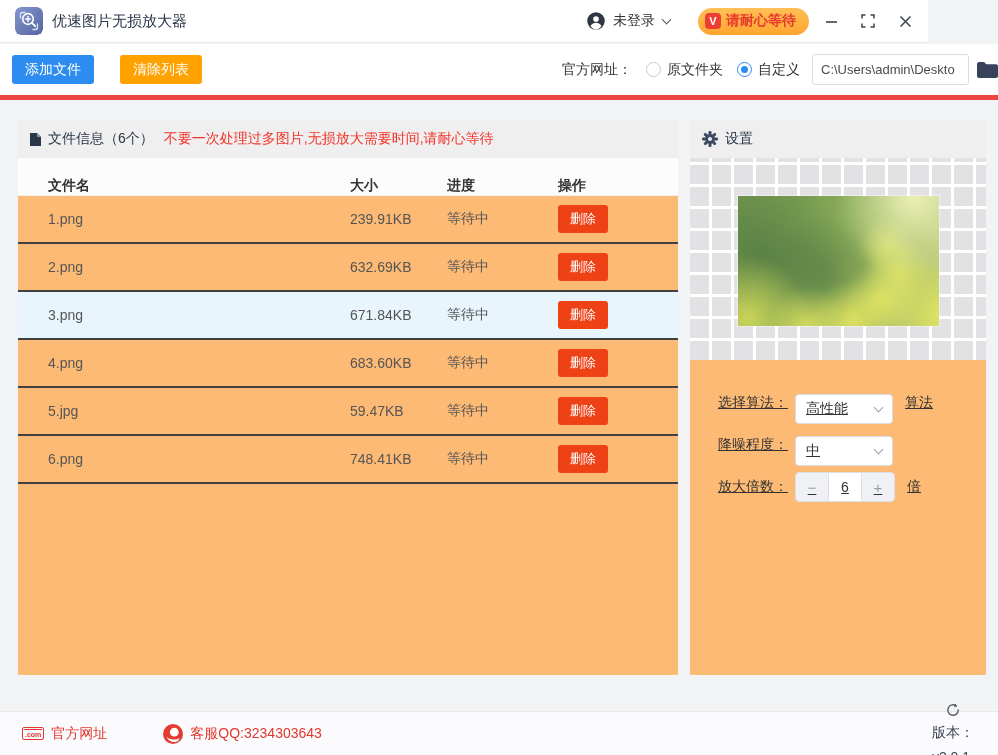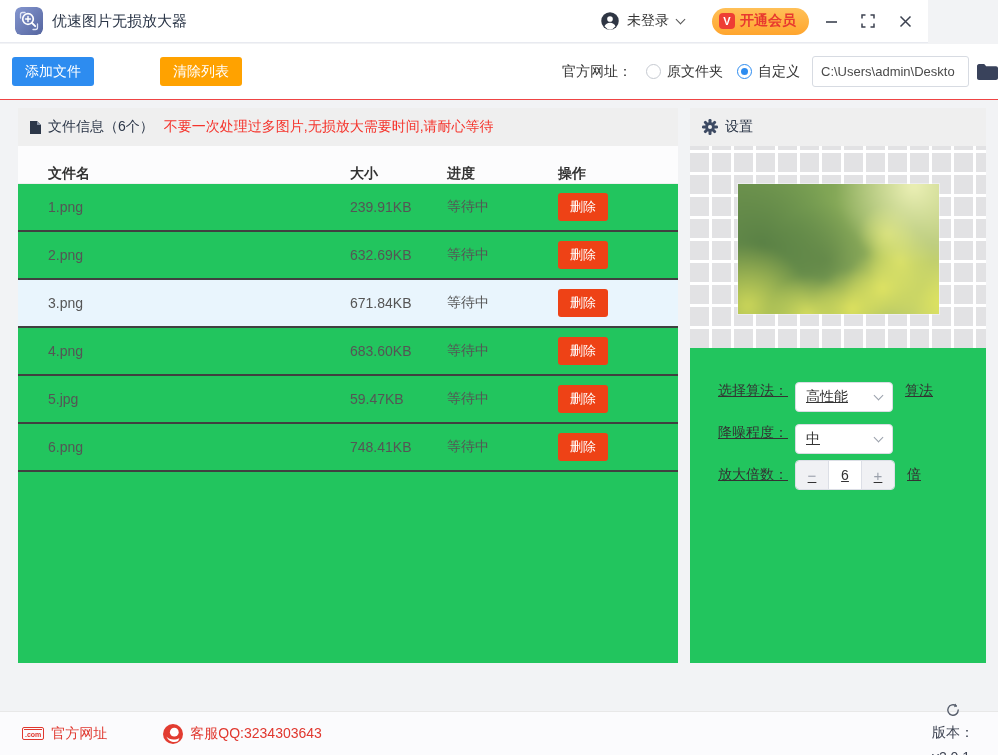--- a/index.html
+++ b/index.html
@@ -15,37 +15,37 @@
   .avatar { width:20px; height:20px; }
   .login-status { margin-left:7px; color:#333; font-size:14px; }
   .chev-down { width:7px; height:7px; border-right:1.6px solid #555; border-bottom:1.6px solid #555; transform:rotate(45deg); margin:-3px 0 0 8px; }
   .vip-pill { display:flex; align-items:center; gap:5px; margin-left:28px; height:27px; padding:0 13px 0 7px; border-radius:14px; background:linear-gradient(180deg,#ffc057,#ffa52e); border:none; cursor:pointer; }
   .vip-badge { width:16px; height:16px; background:#ee3e34; color:#fff; border-radius:4px; font-size:11px; font-weight:bold; display:flex; align-items:center; justify-content:center; }
   .vip-text { color:#e8392f; font-size:14px; font-weight:bold; }
   .win-btn { width:30px; height:30px; display:flex; align-items:center; justify-content:center; background:none; border:none; cursor:pointer; margin-left:7px; }
   .win-btn:last-child { margin-right:8px; }
 
   
-  .toolbar { position:absolute; left:0; top:44px; width:998px; height:56px; background:#fff; border-bottom:1px solid #ef4444; display:flex; align-items:center;gap:40px; }
+  .toolbar { position:absolute; left:0; top:44px; width:998px; height:56px; background:#fff; border-bottom:5px solid #ef4444; display:flex; align-items:center; }
   .btn { border:none; border-radius:3px; color:#fff; font-size:14px; height:29px; padding:0 13px; cursor:pointer; }
   .btn-add { background:#2d8cf0; margin-left:12px; }
   .btn-clear { background:#ffa200; margin-left:26px; }
   .toolbar-right { margin-left:auto; display:flex; align-items:center; }
   .out-label { color:#333; font-size:14px; }
   .radio-item { display:flex; align-items:center; margin-left:14px; cursor:pointer; }
   .radio-circle { width:15px; height:15px; border-radius:50%; border:1px solid #c6cad1; background:#fff; position:relative; }
   .radio-circle.checked { border:1.5px solid #2d8cf0; }
   .radio-circle.checked::after { content:""; position:absolute; left:50%; top:50%; width:7px; height:7px; margin:-3.5px 0 0 -3.5px; border-radius:50%; background:#2d8cf0; }
   .radio-label { margin-left:6px; font-size:14px; color:#333; }
   .path-input { margin-left:12px; width:157px; height:31px; border:1px solid #d7dbe2; border-radius:3px; padding:0 8px; font-size:13px; color:#4a4a4a; font-family:"Liberation Sans",sans-serif; }
   .folder-btn { background:none; border:none; margin-left:8px; cursor:pointer; display:flex; align-items:center; }
   .btn-start { background:#f0431c; height:34px; border-radius:4px; font-size:15px; font-weight:bold; padding:0 18px; margin-left:24px; margin-right:28px; }
 
   
-  .panel { position:absolute; top:108px; height:555px; background:#22c55e; }
+  .panel { position:absolute; top:120px; height:555px; background:#fdba74; }
   .panel-left { left:18px; width:660px; }
   .panel-right { left:690px; width:296px; }
   .panel-head { height:38px; background:#efefef; display:flex; align-items:center; padding:0 12px; }
   .panel-head-title { margin-left:7px; color:#2b3648; font-size:14px; }
   .panel-head-warn { margin-left:10px; color:#f5342c; font-size:14px; }
 
   
   .thead { display:flex; align-items:flex-end; height:38px; background:#fcfcfd; border-bottom:1px solid #f0f0f0; font-weight:bold; color:#333; }
   .trow { display:flex; align-items:center; height:48px; border-bottom:2px solid #404040; color:#555; }
   .trow.selected { background:#e9f5fd; }
@@ -122,21 +122,21 @@
       <circle cx="12" cy="12" r="10.5" fill="#2f3644"></circle>
       <circle cx="12" cy="9.6" r="3.4" fill="#fff"></circle>
       <path d="M5.4 18.4a7.2 7.2 0 0 1 13.2 0A10.4 10.4 0 0 1 12 22.5a10.4 10.4 0 0 1-6.6-4.1z" fill="#fff"></path>
     </svg>
     <span class="login-status">未登录</span>
     <span class="chev-down"></span>
   </div>
 
   <button class="vip-pill">
     <span class="vip-badge">V</span>
-    <span class="vip-text">开通会员</span>
+    <span class="vip-text">请耐心等待</span>
   </button>
 
   <button class="win-btn">
     <svg width="13" height="13" viewBox="0 0 13 13">
         <path d="M1 7h11" stroke="#3c4250" stroke-width="1.6"></path>
       </svg>
   </button>
   <button class="win-btn">
     <svg width="14" height="14" viewBox="0 0 14 14" fill="none" stroke="#3c4250" stroke-width="1.5">
       <path d="M1 4.5V1h3.5M9.5 1H13v3.5M13 9.5V13H9.5M4.5 13H1V9.5"></path>

